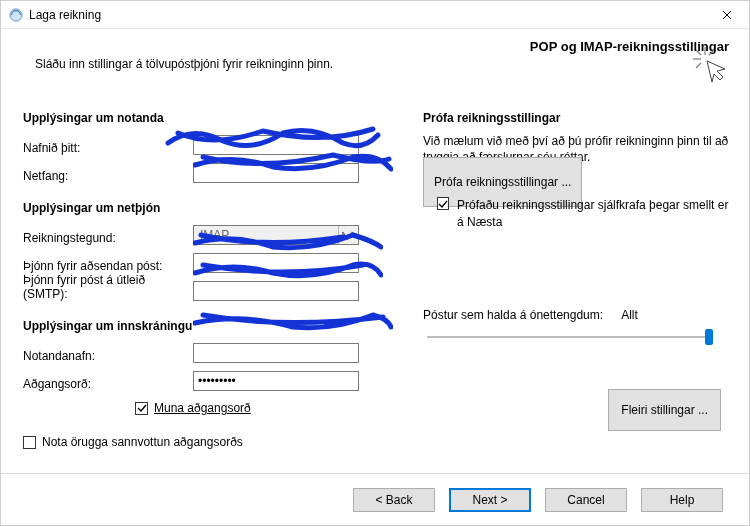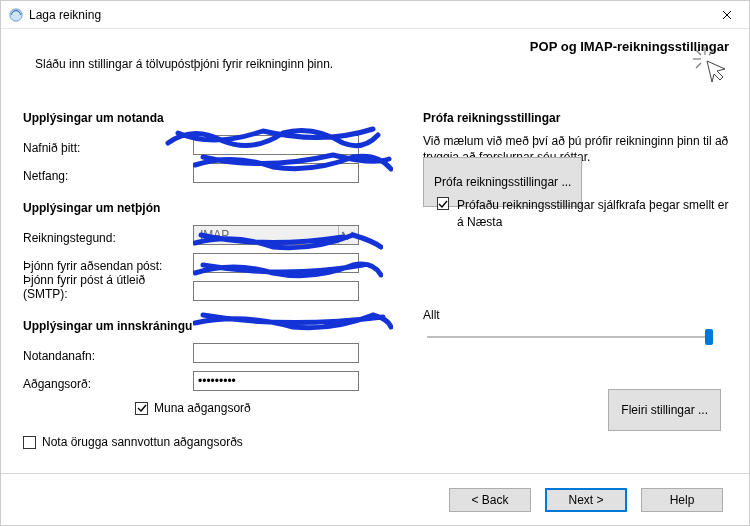--- a/index.html
+++ b/index.html
@@ -41,21 +41,21 @@
   .input, .select {
     width:166px; height:20px; border:1px solid #7a7a7a; background:#fff;
     padding: 1px 4px; font-family:inherit; font-size:12px;
   }
   .select {
     background:#f0f0f0; display:flex; align-items:center; justify-content:space-between;
     color:#666; width:166px; padding:0 2px 0 6px;
   }
   .select .chev { width:18px;height:18px;border-left:1px solid #b5b5b5;display:flex;align-items:center;justify-content:center; }
   .chkrow { display:flex; align-items:center; gap:6px; margin-top:6px; }
-  .chkrow.indent { margin-left:112px; }
+  .chkrow.indent { margin-left:112px;text-decoration:underline; }
   .chkbox { width:13px;height:13px;border:1px solid #333;display:flex;align-items:center;justify-content:center;background:#fff; }
   .chkbox.checked svg { width:10px;height:10px; }
   .spacer14 { height:14px; }
   .desc { line-height:1.35; margin:2px 0 10px 0; }
   .btn {
     border:1px solid #adadad; background:#e1e1e1; padding:13px 12px;
     font-family:inherit; font-size:12px; cursor:default; min-width:70px;
     text-align:center;
   }
   .btn.pill { padding:17px 10px; }
@@ -224,31 +224,33 @@
         <span class="chkbox checked">
           <svg viewBox="0 0 10 10">
               <path d="M1 5 L4 8 L9 2" fill="none" stroke="#000" stroke-width="1.4"></path>
             </svg>
         </span>
         <span class="lbl">Prófaðu reikningsstillingar sjálfkrafa þegar smellt er á Næsta</span>
       </div>
 
       <div class="offline">
         <div class="offline-row">
+          <span>Póstur sem halda á ónettengdum:</span>
           <span>Allt</span>
         </div>
         <div class="slider-wrap">
           <div class="slider-track"></div>
           <div class="slider-thumb"></div>
         </div>
       </div>
     </div>
   </div>
 
   <span class="btn more-settings">Fleiri stillingar ...</span>
 
   <div class="footer">
     <span class="btn">&lt;  Back</span>
     <span class="btn primary">Next  &gt;</span>
+    <span class="btn">Cancel</span>
     <span class="btn">Help</span>
   </div>
 
 </div>
 
 </body></html>

